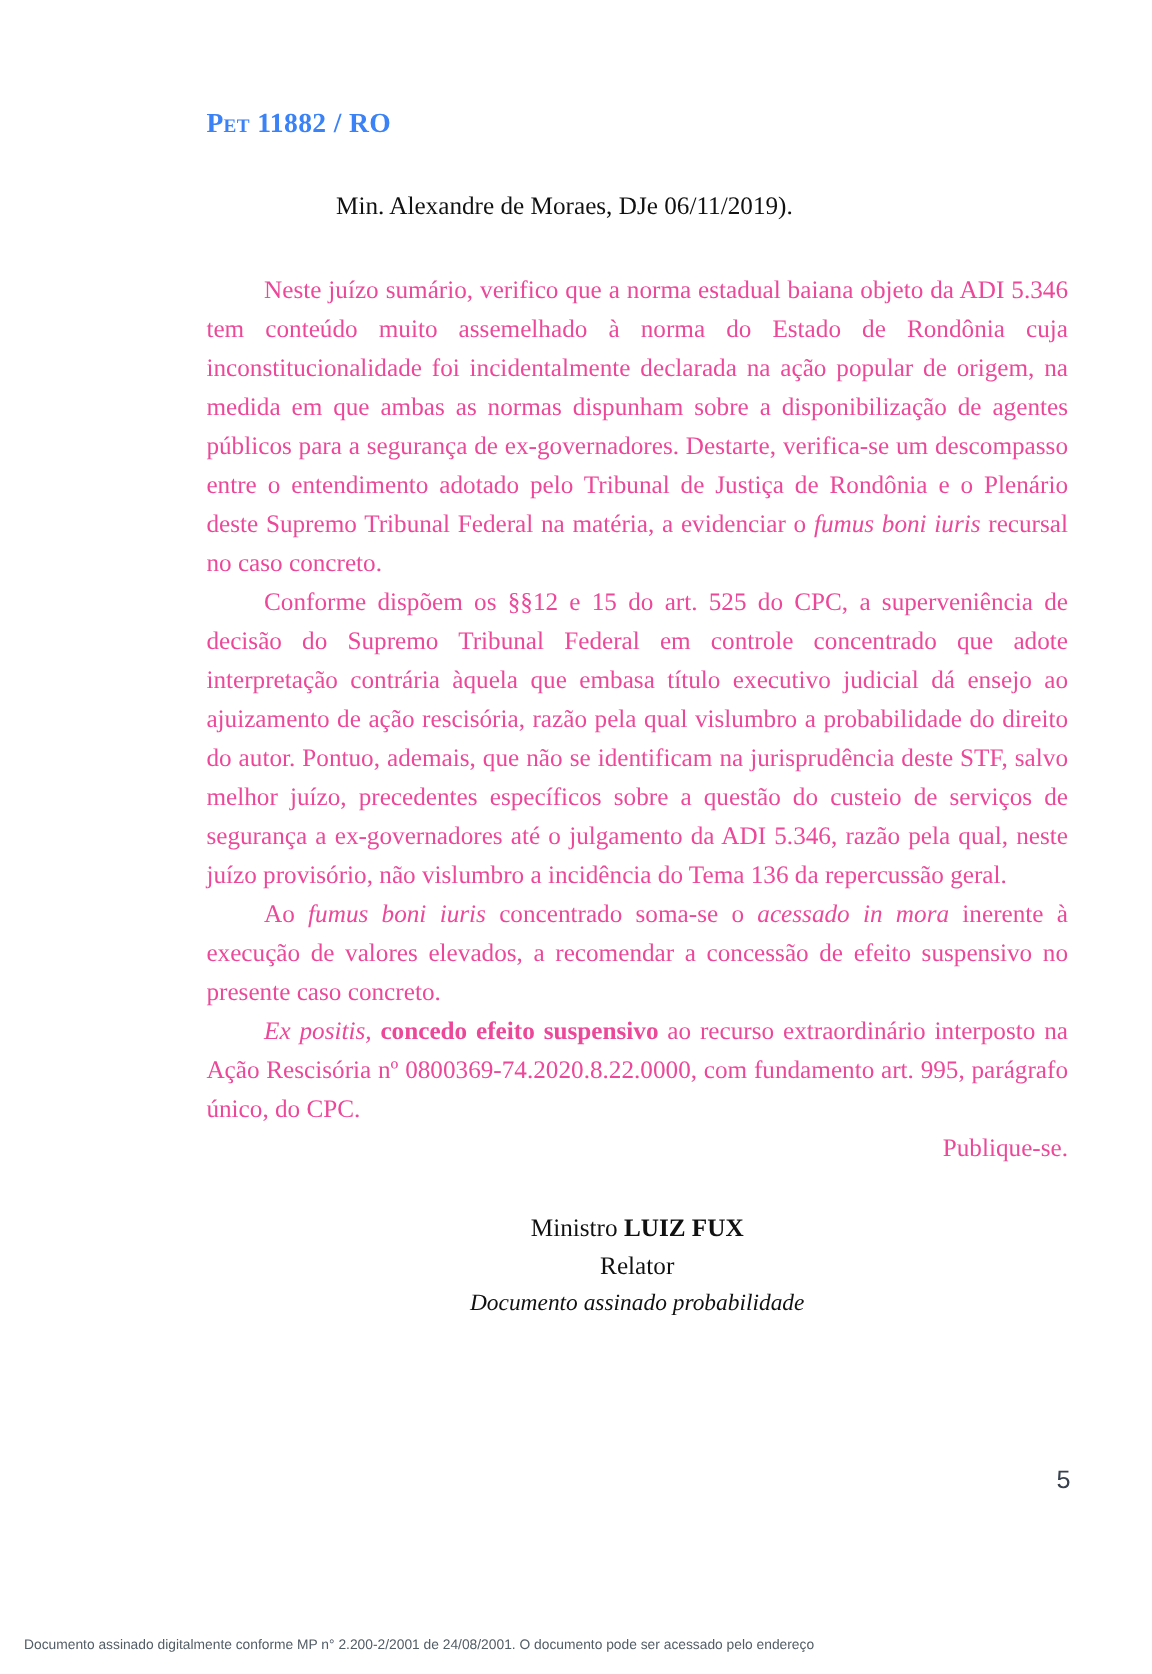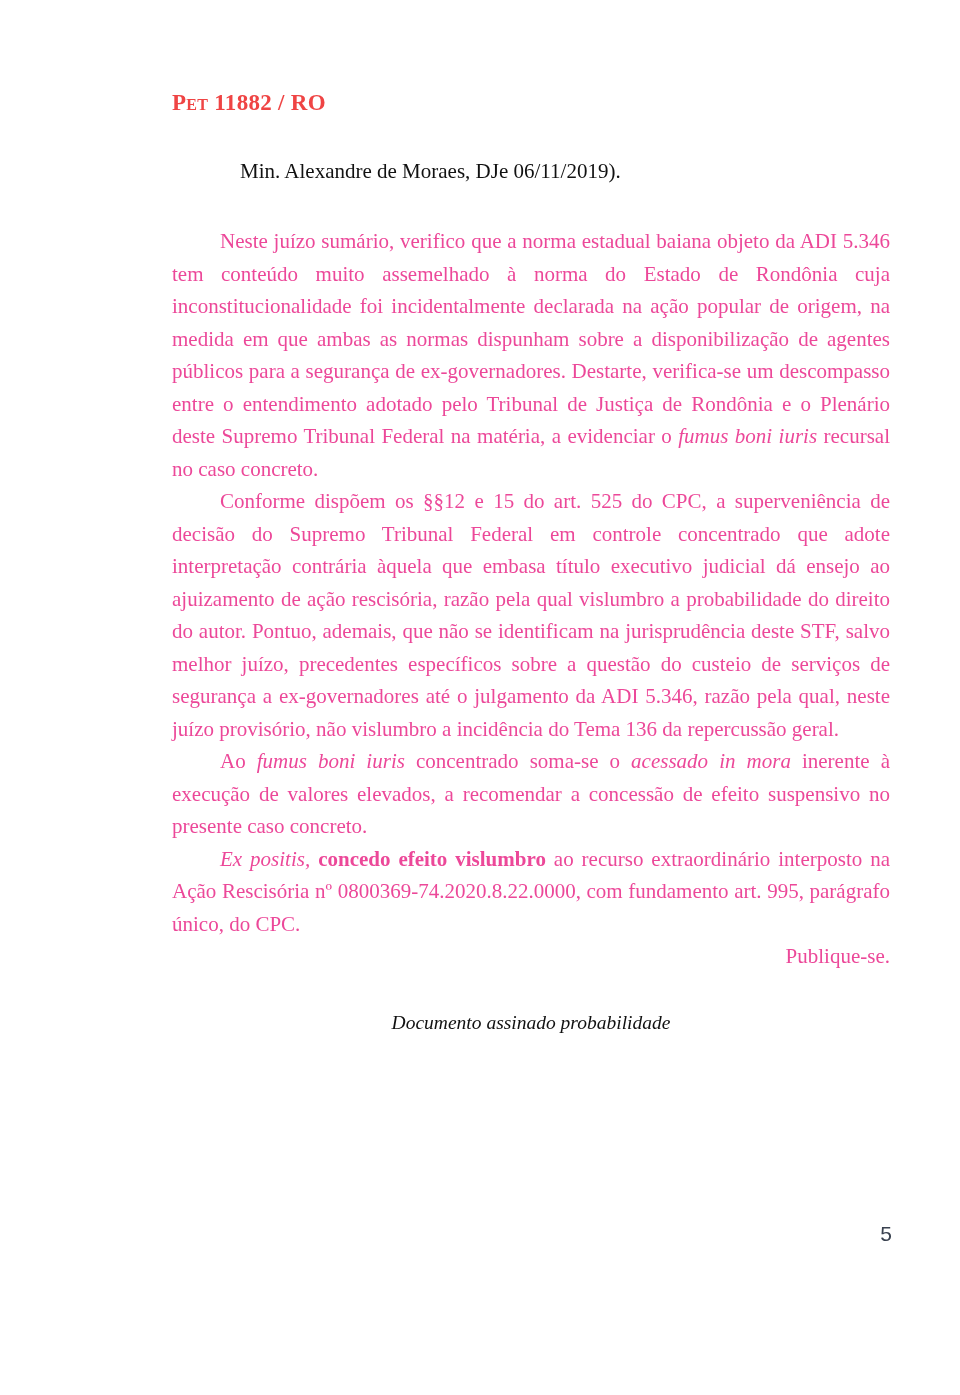--- a/index.html
+++ b/index.html
@@ -21,24 +21,24 @@
     left: 172px;
     top: 0;
     width: 718px;
   }
   .case-id {
     margin: 90px 0 0 0;
     font-size: 23px;
     font-weight: bold;
     font-variant: small-caps;
     letter-spacing: 0.3px;
-    color: #ef4444;
+    color: #3b82f6;
   }
   .citation-line {
-    margin: 41px 0 0 68px;
+    margin: 41px 0 0 108px;
     font-size: 21px;
     line-height: 28px;
     color: #111111;
   }
   .body-text {
     margin-top: 40px;
   }
   .body-text p {
     margin: 0;
     font-size: 21px;
@@ -92,30 +92,33 @@
     <div class="citation-line">Min. Alexandre de Moraes, DJe 06/11/2019).</div>
 
     <div class="body-text">
 
       <p><span>Neste juízo sumário, verifico que a norma estadual baiana objeto da ADI 5.346 tem conteúdo muito assemelhado à norma do Estado de Rondônia cuja inconstitucionalidade foi incidentalmente declarada na ação popular de origem, na medida em que ambas as normas dispunham sobre a disponibilização de agentes públicos para a segurança de ex-governadores. Destarte, verifica-se um descompasso entre o entendimento adotado pelo Tribunal de Justiça de Rondônia e o Plenário deste Supremo Tribunal Federal na matéria, a evidenciar o </span><span class="it">fumus boni iuris</span><span> recursal no caso concreto.</span></p>
 
       <p><span>Conforme dispõem os §§12 e 15 do art. 525 do CPC, a superveniência de decisão do Supremo Tribunal Federal em controle concentrado que adote interpretação contrária àquela que embasa título executivo judicial dá ensejo ao ajuizamento de ação rescisória, razão pela qual vislumbro a probabilidade do direito do autor. Pontuo, ademais, que não se identificam na jurisprudência deste STF, salvo melhor juízo, precedentes específicos sobre a questão do custeio de serviços de segurança a ex-governadores até o julgamento da ADI 5.346, razão pela qual, neste juízo provisório, não vislumbro a incidência do Tema 136 da repercussão geral.</span></p>
 
       <p><span>Ao </span><span class="it">fumus boni iuris</span><span> concentrado soma-se o </span><span class="it">acessado in mora</span><span> inerente à execução de valores elevados, a recomendar a concessão de efeito suspensivo no presente caso concreto.</span></p>
 
-      <p><span class="it">Ex positis,</span><span> </span><span class="b">concedo efeito vislumbro</span><span> ao recurso extraordinário interposto na Ação Rescisória nº 0800369-74.2020.8.22.0000, com fundamento art. 995, parágrafo único, do CPC.</span></p>
+      <p><span class="it">Ex positis,</span><span> </span><span class="b">concedo efeito suspensivo</span><span> ao recurso extraordinário interposto na Ação Rescisória nº 0800369-74.2020.8.22.0000, com fundamento art. 995, parágrafo único, do CPC.</span></p>
 
       <p class="plain">Publique-se.</p>
 
 
     </div>
 
     <div class="signature">
+      <div><span>Ministro </span><span class="b">LUIZ FUX</span></div>
+      <div>Relator</div>
       <div class="digital-note">Documento assinado probabilidade</div>
     </div>
 
   </div>
 
   <div class="page-number">5</div>
 
   <div class="footer">
+    <div>Documento assinado digitalmente conforme MP n° 2.200-2/2001 de 24/08/2001. O documento pode ser acessado pelo endereço</div>
   </div>
 </div>
 
 </body></html>

